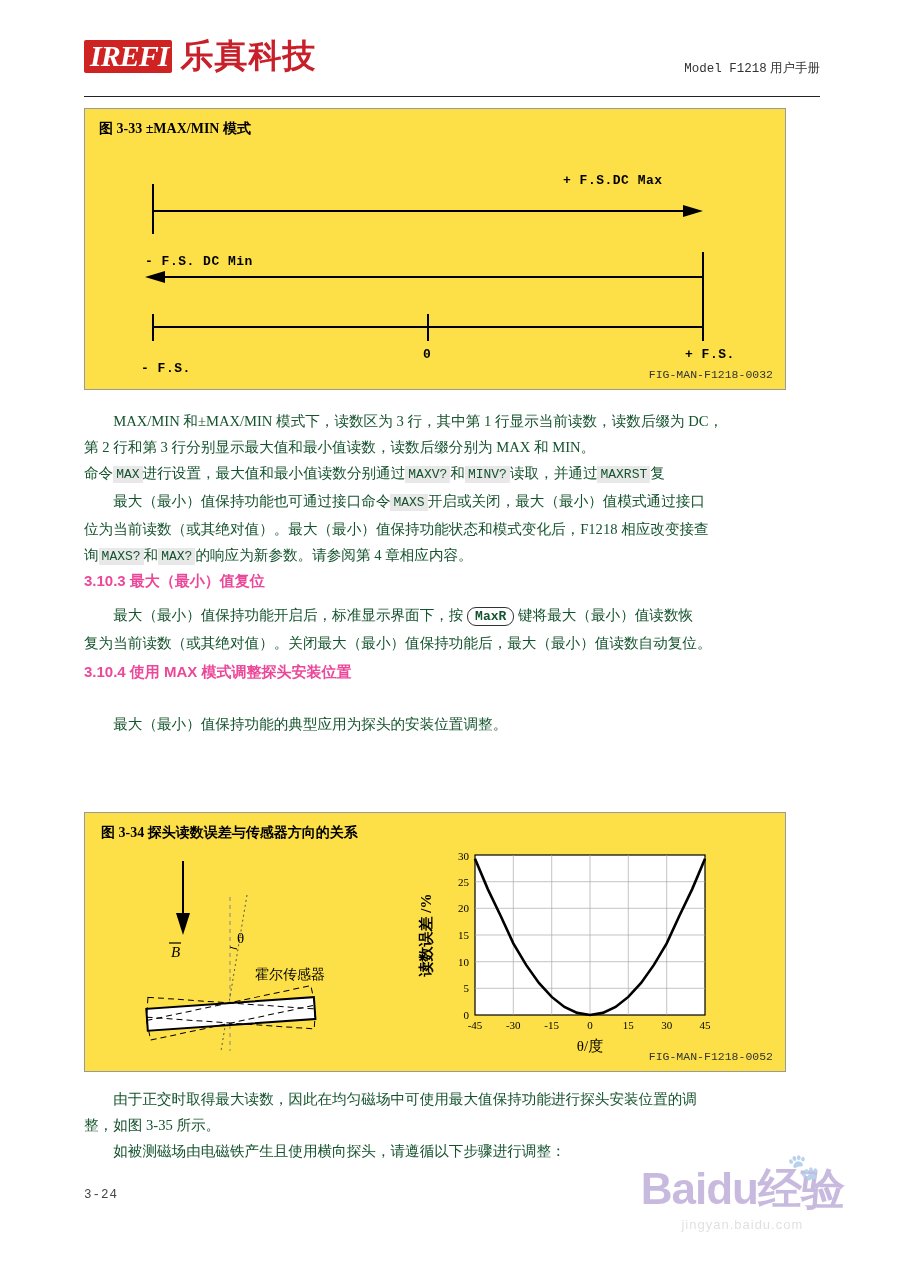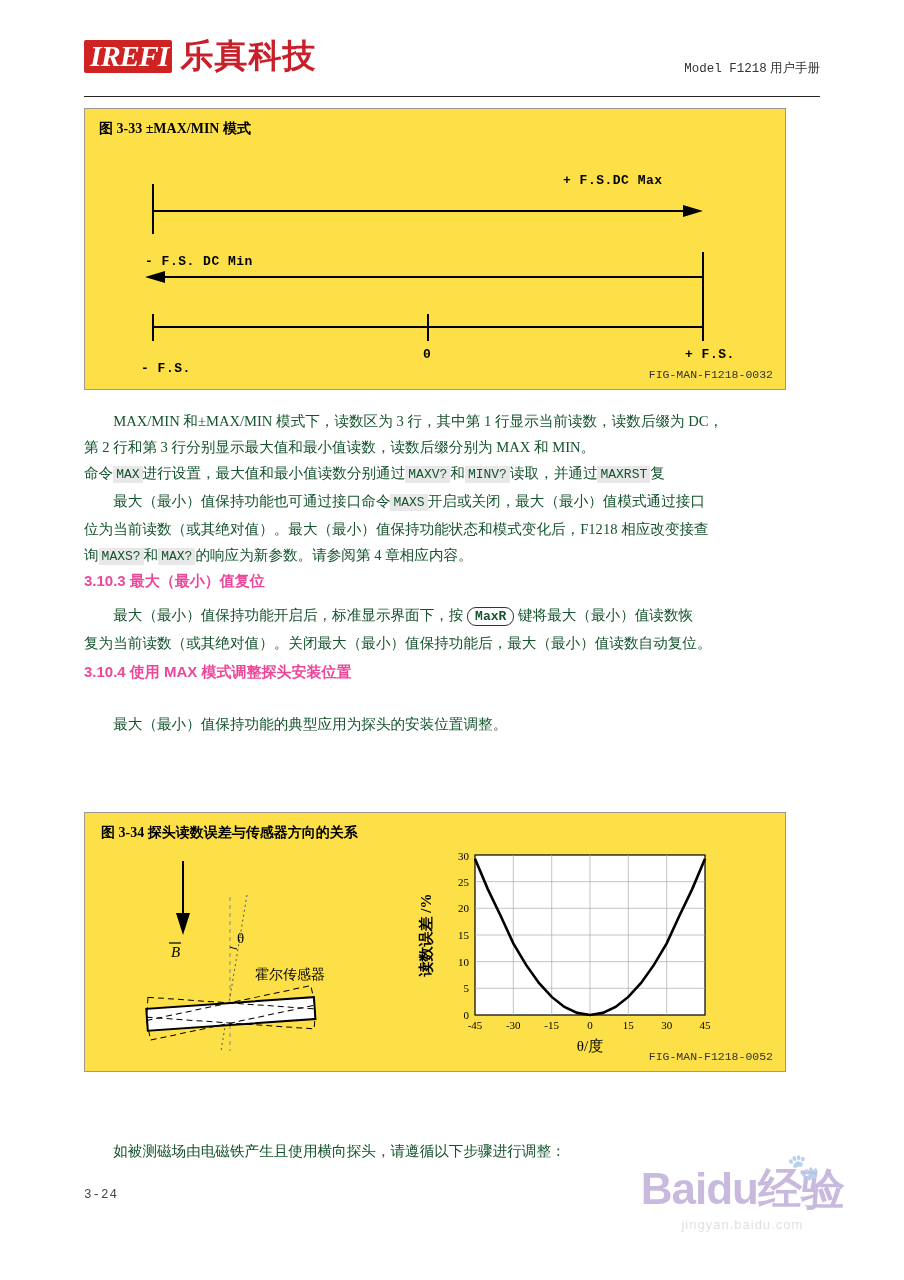--- a/index.html
+++ b/index.html
@@ -268,20 +268,24 @@
       <text x="185" y="186" text-anchor="middle" font-family="Liberation Serif, serif" font-size="11">0</text>
       <text x="223.3" y="186" text-anchor="middle" font-family="Liberation Serif, serif" font-size="11">15</text>
       <text x="261.7" y="186" text-anchor="middle" font-family="Liberation Serif, serif" font-size="11">30</text>
       <text x="300" y="186" text-anchor="middle" font-family="Liberation Serif, serif" font-size="11">45</text>
 
       <text x="185" y="208" text-anchor="middle" font-family="Liberation Serif, serif" font-size="15">θ/度</text>
       <text x="26" y="92" text-anchor="middle" font-family="Liberation Serif, serif" font-size="15" font-weight="bold" transform="rotate(-90 26 92)">读数误差 /%</text>
     </svg>
   </div>
 
+  <div class="para" style="left:84px;top:1086px;width:700px;">
+    <div style="text-indent:2em;">由于正交时取得最大读数，因此在均匀磁场中可使用最大值保持功能进行探头安装位置的调</div>
+    <div>整，如图 3-35 所示。</div>
+  </div>
   <div class="para" style="left:84px;top:1138px;width:700px;">
     <div style="text-indent:2em;">如被测磁场由电磁铁产生且使用横向探头，请遵循以下步骤进行调整：</div>
   </div>
 
   <div class="pagenum">3-24</div>
   <div class="watermark">
     <div class="wm-paw">🐾</div>
     <div class="wm-main">
       <span>Baidu</span><span>经验</span>
     </div>

